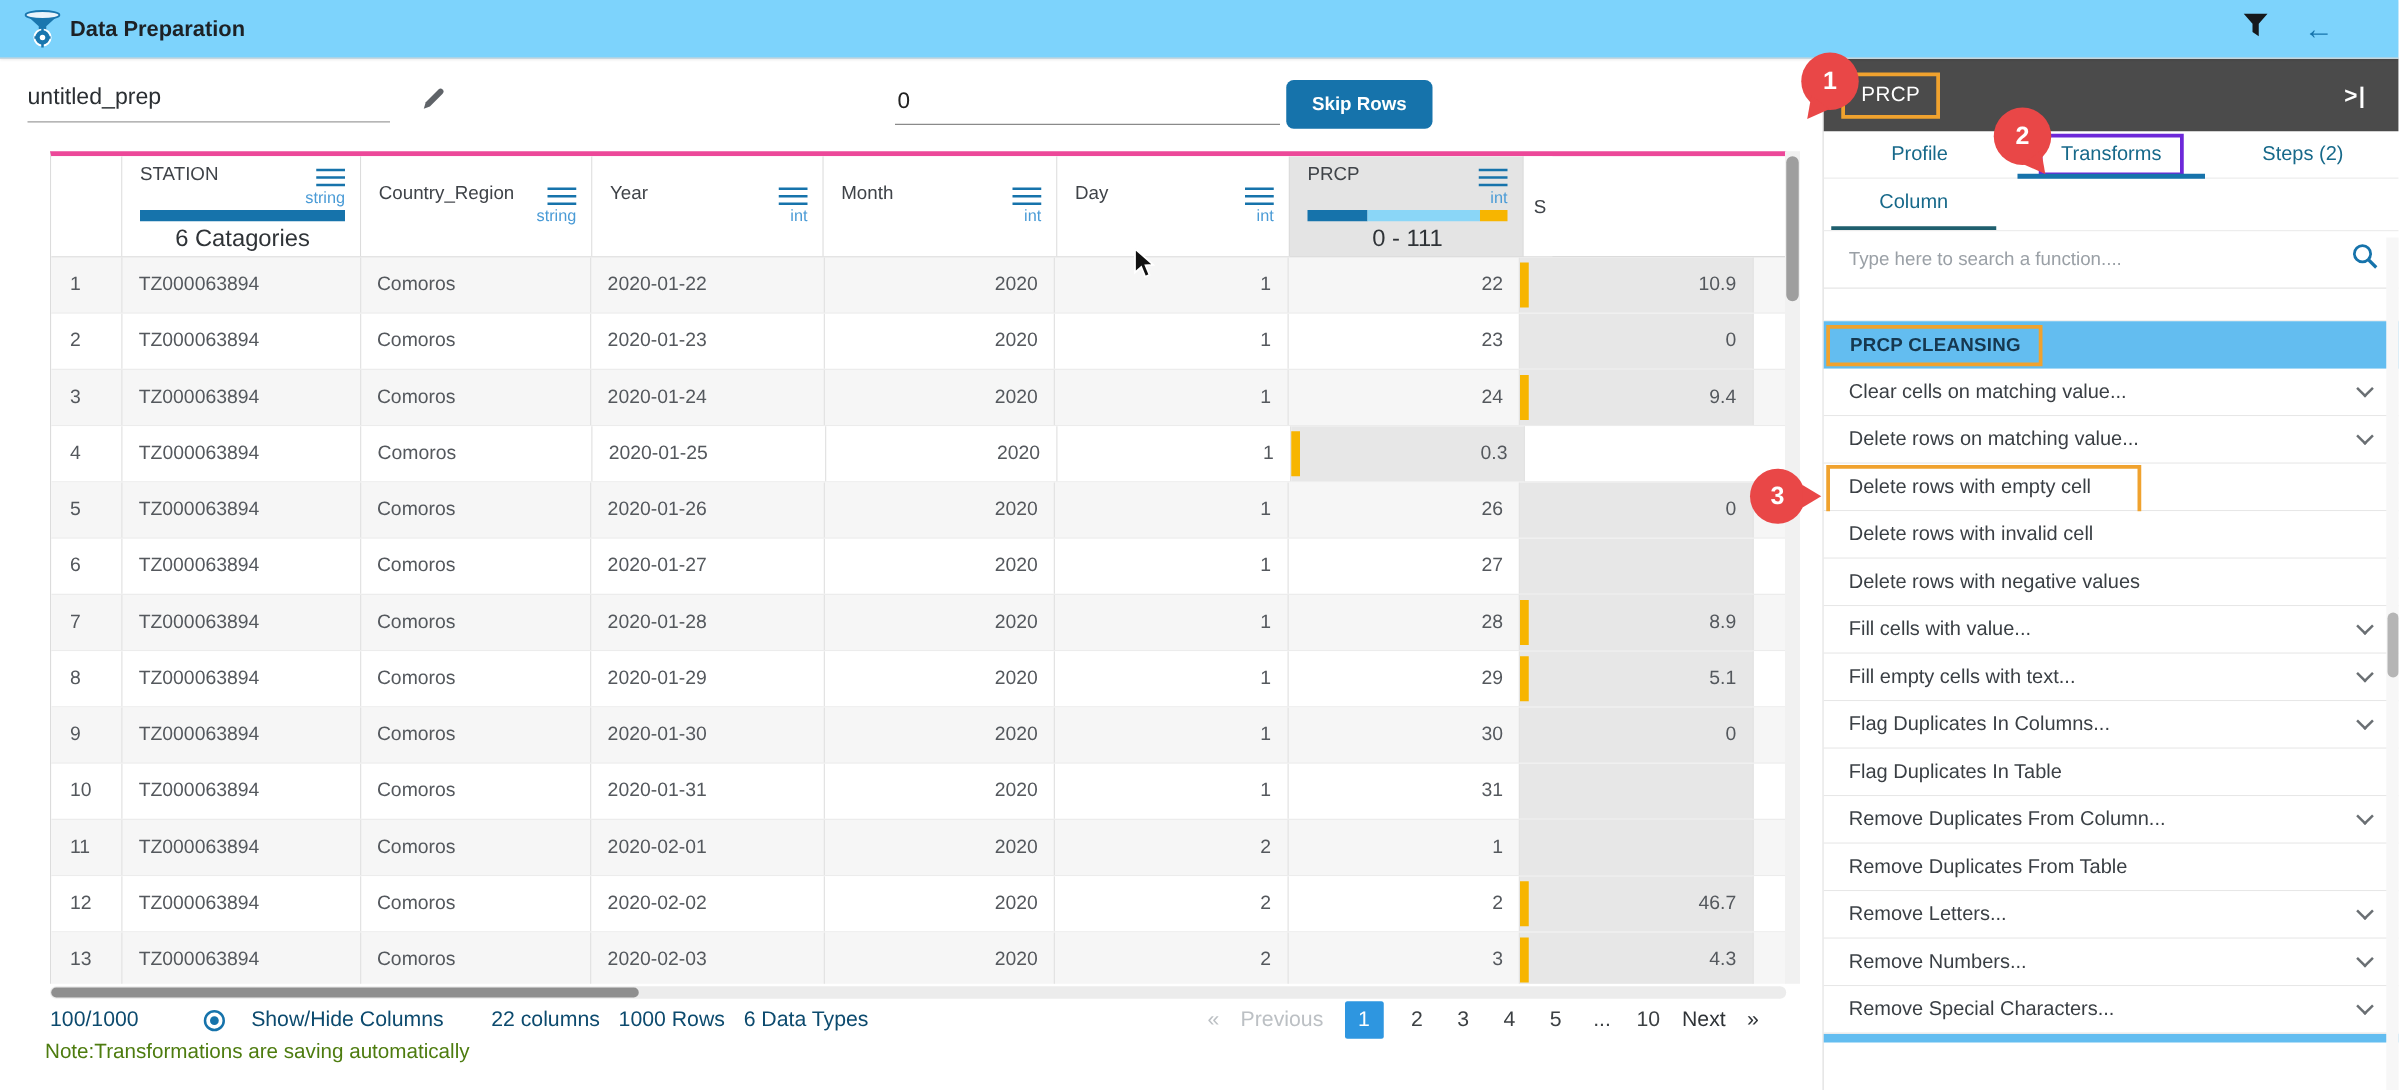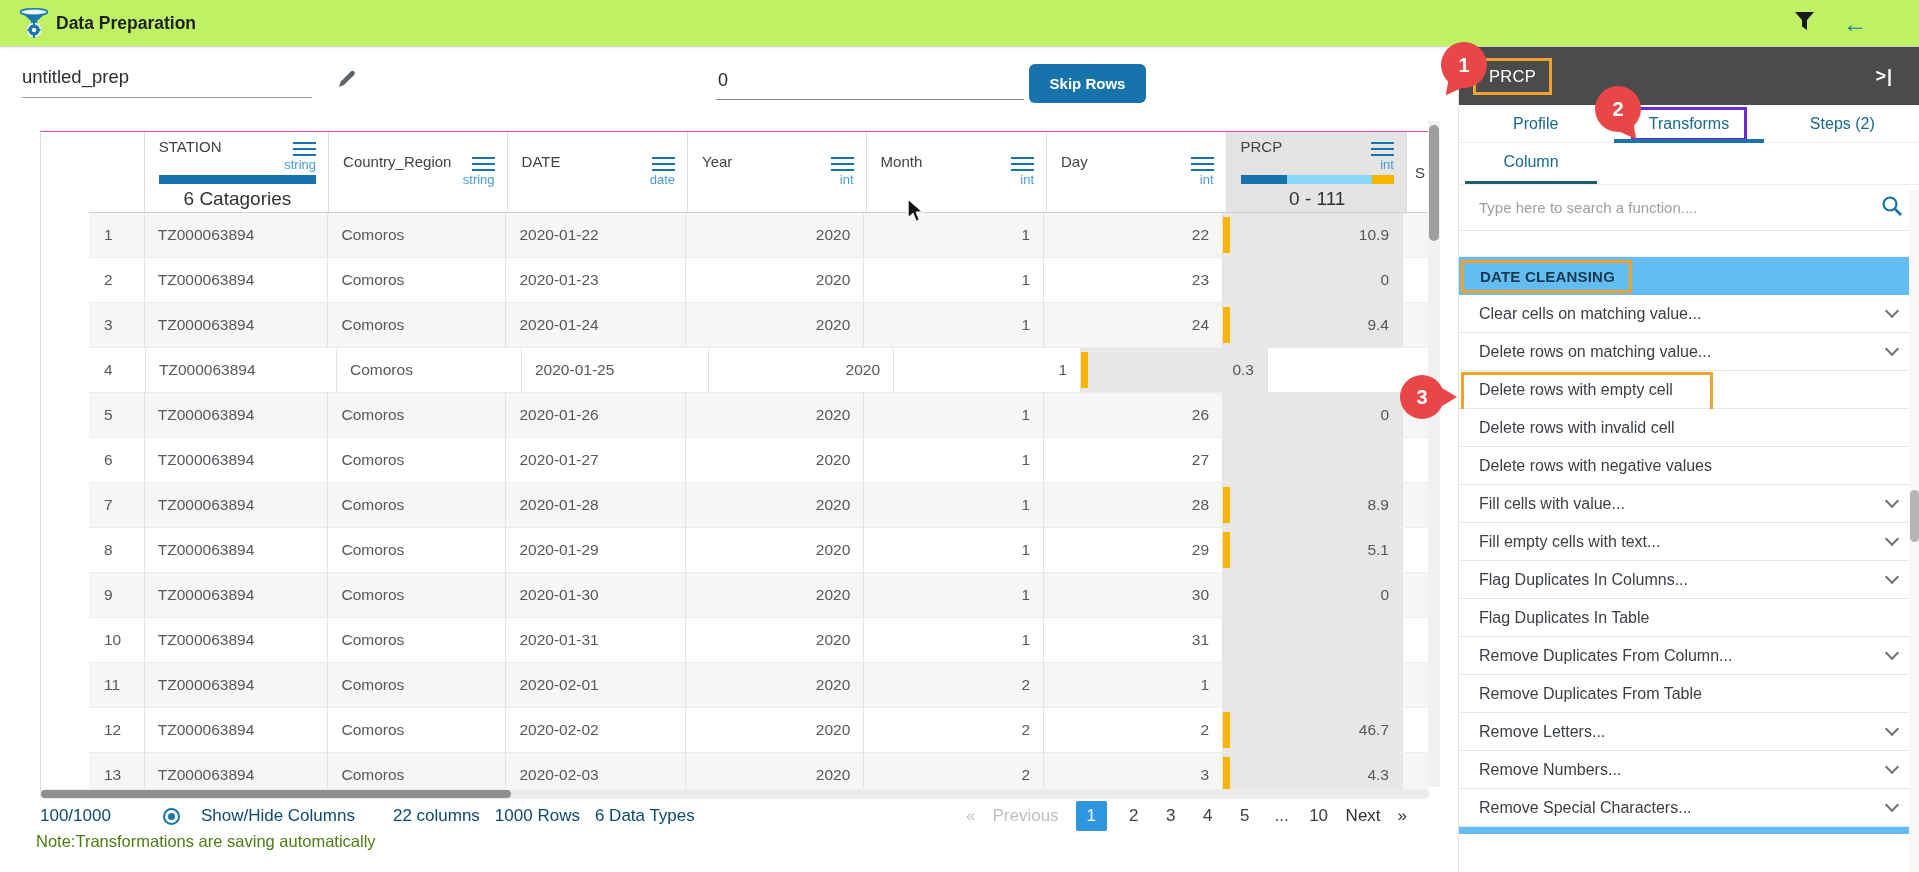--- a/index.html
+++ b/index.html
@@ -1,41 +1,41 @@
 <!DOCTYPE html>
 <html><head>
 <meta charset="utf-8">
 <style>
   * { margin:0; padding:0; box-sizing:border-box; }
   body { font-family:"Liberation Sans", sans-serif; background:#fff; }
   #page { position:relative; width:1919px; height:872px; overflow:hidden; background:#fff; }
 
   
-  .topbar { position:absolute; left:0; top:0; width:1919px; height:47px; background:#bef264;
+  .topbar { position:absolute; left:0; top:0; width:1919px; height:47px; background:#7dd3fc;
             border-bottom:1px solid #d6d6d6; box-shadow:0 1px 2px rgba(0,0,0,.08);
             display:flex; align-items:center; z-index:5; }
   .topbar-title { margin-left:56px; font-size:17.5px; font-weight:bold; color:#1d2125; }
   .logo { position:absolute; left:18px; top:8px; }
   .topbar-right { position:absolute; right:52px; top:0; height:47px; display:flex; align-items:center; gap:28px; }
   .back-arrow { color:#1673ab; font-size:24px; font-weight:bold; line-height:1; }
 
   
   .prep-name { position:absolute; left:22px; top:66px; width:290px; font-size:18.5px; color:#2b2f33;
                border-bottom:1px solid #9e9e9e; padding-bottom:9px; }
   .pencil { position:absolute; left:336px; top:68px; }
   .skip-input { position:absolute; left:716px; top:68px; width:308px; font-size:18px; color:#222;
                 border:none; outline:none; border-bottom:1px solid #8a8a8a; background:transparent;
                 padding:2px 2px 8px 2px; font-family:"Liberation Sans",sans-serif; }
   .skip-btn { position:absolute; left:1029px; top:64px; width:117px; height:39px; background:#1673ab;
               color:#fff; font-size:15px; font-weight:bold; border:none; border-radius:6px;
               display:flex; align-items:center; justify-content:center; cursor:pointer; }
 
   
-  .table-wrap { position:absolute; left:40px; top:131px; width:1389px; height:666px; overflow:hidden;
-                border-left:1px solid #dcdcdc; border-top:1px solid #ec4899;padding-left:48px; }
+  .table-wrap { position:absolute; left:40px; top:121px; width:1389px; height:666px; overflow:hidden;
+                border-left:1px solid #dcdcdc; border-top:4px solid #ec4899; }
   .trow { display:flex; height:45px; border-bottom:1px solid #ececec; background:#fff; }
   .trow:nth-child(odd) { background:#f6f6f6; }
   .thead { display:flex; height:81px; border-bottom:1px solid #cfcfcf; background:#fff; }
   .c0{width:57px;} .c1{width:191px;} .c2{width:185px;} .c3{width:187px;} .c4{width:185px;}
   .c5{width:187px;} .c6{width:186px;} .c7{width:187px;} .c8{width:23px;}
   .th { position:relative; border-right:1px solid #dcdcdc; padding:6px 12px 4px 14px; background:#fff; }
   .th.vcenter { display:flex; flex-direction:column; justify-content:center; padding-top:0; }
   .th-top { display:flex; justify-content:space-between; align-items:flex-start; }
   .th-title { font-size:15px; color:#3f4348; }
   .th-type { text-align:right; font-size:13px; color:#4a9bd6; margin-top:1px; }
@@ -193,27 +193,20 @@
       </div>
 
       <div class="th c2 vcenter">
         <div class="th-top">
           <span class="th-title">Country_Region</span>
           <span class="ham"></span>
         </div>
         <div class="th-type">string</div>
       </div>
 
-      <div class="th c3 vcenter">
-        <div class="th-top">
-          <span class="th-title">DATE</span>
-          <span class="ham"></span>
-        </div>
-        <div class="th-type">date</div>
-      </div>
 
       <div class="th c4 vcenter">
         <div class="th-top">
           <span class="th-title">Year</span>
           <span class="ham"></span>
         </div>
         <div class="th-type">int</div>
       </div>
 
       <div class="th c5 vcenter">
@@ -480,21 +473,21 @@
         <svg width="22" height="22" viewBox="0 0 22 22">
           <circle cx="9" cy="9" r="6.5" fill="none" stroke="#1673ab" stroke-width="2.2"></circle>
           <line x1="14" y1="14" x2="20" y2="20" stroke="#1673ab" stroke-width="2.6"></line>
         </svg>
       </span>
     </div>
 
     <div class="partial-item"></div>
 
     <div class="section-head">
-      <span class="section-box">DATE CLEANSING</span>
+      <span class="section-box">PRCP CLEANSING</span>
     </div>
 
     <div class="fn-list">
 
         <div class="fn-item has-chevron">
           <span>Clear cells on matching value...</span>
           <span class="chev"></span>
         </div>
 
         <div class="fn-item has-chevron">

